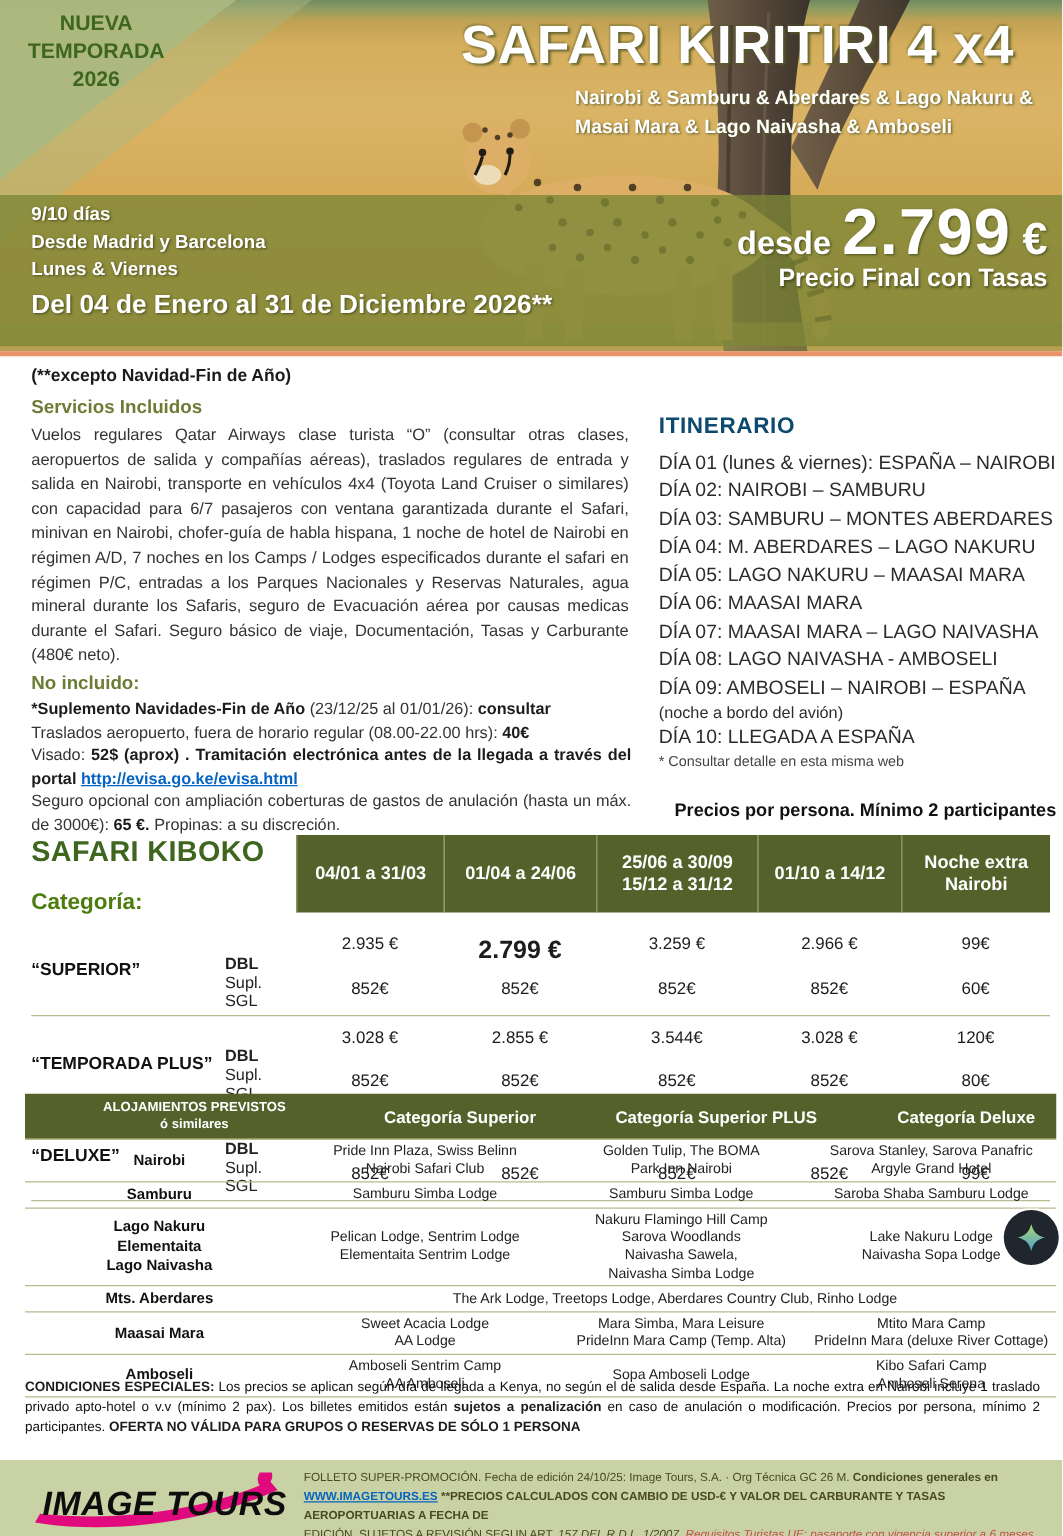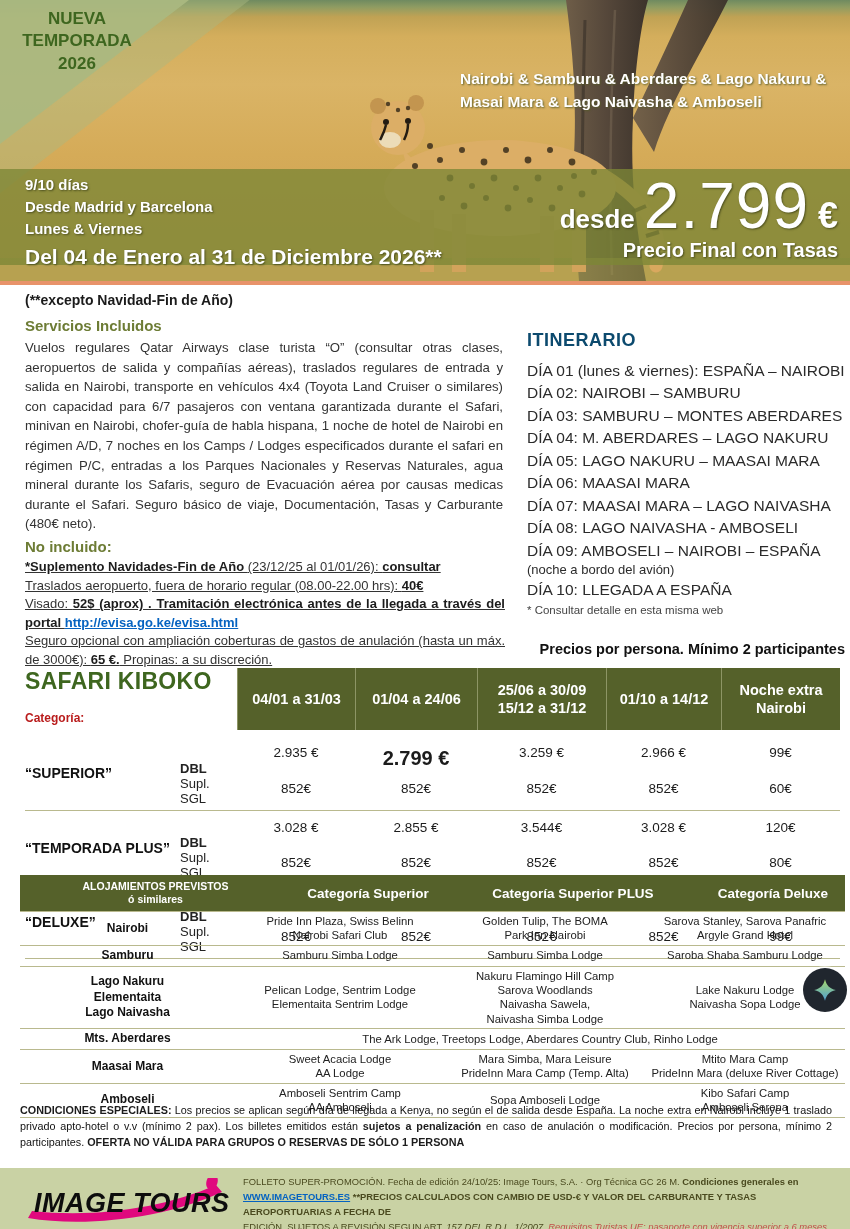--- a/index.html
+++ b/index.html
@@ -18,58 +18,58 @@
   .diag-band{position:absolute;top:0;left:0;width:300px;height:200px;
         background:rgba(170,184,128,.92);clip-path:polygon(0 0,63% 0,0 72%);}
   .badge-text{position:absolute;top:8px;left:12px;width:130px;text-align:center;
         color:#3e661f;font-size:17px;font-weight:bold;line-height:1.32;}
   .hero-title{position:absolute;top:12px;left:335px;width:510px;text-align:center;
         color:#fff;font-size:43px;font-weight:bold;letter-spacing:.5px;
         text-shadow:2px 2px 2px rgba(85,90,40,.85),-1px -1px 1px rgba(85,90,40,.35);}
   .hero-sub{position:absolute;top:67px;left:460px;width:390px;text-align:left;color:#fff;
         font-size:15.5px;font-weight:bold;line-height:1.5;
         text-shadow:1px 1px 2px rgba(85,90,40,.9);}
-  .banner{position:absolute;left:0;bottom:16px;width:850px;height:96px;
+  .banner{position:absolute;left:0;bottom:4px;width:850px;height:121px;
         background:rgba(124,134,54,.78);}
   .banner-left{position:absolute;left:25px;top:5px;color:#fff;
         text-shadow:1px 1px 2px rgba(60,64,22,.8);}
   .bl{font-size:15px;font-weight:bold;line-height:1.45;}
   .bl-big{font-size:21px;font-weight:bold;margin-top:3px;}
   .banner-right{position:absolute;right:12px;top:0;color:#fff;text-align:right;
         text-shadow:1px 1px 2px rgba(60,64,22,.8);}
   .price-row{display:flex;align-items:baseline;justify-content:flex-end;gap:9px;}
   .desde{font-size:26px;font-weight:bold;}
-  .amount{font-size:64px;font-weight:normal;letter-spacing:1px;}
+  .amount{font-size:52px;font-weight:bold;letter-spacing:1px;}
   .euro{font-size:36px;font-weight:bold;}
   .price-note{font-size:20px;font-weight:bold;margin-top:-4px;}
 
   
   .except{position:absolute;top:292px;left:25px;font-size:14px;font-weight:bold;color:#1a1a1a;}
   .sec-head{position:absolute;font-size:15px;font-weight:bold;color:#6d7c35;}
   .services-body{position:absolute;top:338px;left:25px;width:478px;font-size:13.2px;
         line-height:1.485;color:#333;text-align:justify;}
   .ni-body{position:absolute;top:558px;left:25px;width:480px;font-size:13px;
-        line-height:1.43;color:#333;text-align:justify;text-decoration:underline;}
+        line-height:1.43;color:#333;text-align:justify;}
   .b{font-weight:bold;color:#1c1c1c;}
   a.link{color:#0563c1;text-decoration:underline;font-weight:bold;}
   .itin-head{position:absolute;top:330px;left:527px;font-size:18px;font-weight:bold;
         color:#0c4a6e;letter-spacing:.5px;}
   .itin-list{position:absolute;top:360px;left:527px;width:322px;font-size:15.5px;
         color:#2b2b2b;line-height:1.45;}
   .itin-small{font-size:13px;line-height:1.3;}
   .itin-foot{font-size:11.5px;color:#444;line-height:1.5;}
   .prices-note{position:absolute;top:641px;left:420px;width:425px;text-align:right;
         font-size:14.5px;font-weight:bold;color:#111;}
 
   
   .ptable{position:absolute;top:668px;left:25px;width:815px;}
   .phead{display:grid;grid-template-columns:155px 57px 118px 122px 129px 115px 119px;}
   .pt-left{grid-column:1/3;position:relative;}
   .pt-title{font-size:23px;font-weight:bold;color:#3e661f;letter-spacing:.3px;}
-  .pt-cat{font-size:12px;font-weight:bold;color:#b91c1c;margin-top:16px;}
+  .pt-cat{font-size:18px;font-weight:bold;color:#4d7c0f;margin-top:16px;}
   .ph{background:#55612a;color:#fff;font-weight:bold;font-size:14.5px;text-align:center;
       height:62px;display:flex;align-items:center;justify-content:center;line-height:1.25;
       border-left:1.5px solid #8d9565;}
   .ph:first-of-type{border-left:none;}
   .pgroup{display:grid;grid-template-columns:155px 57px 118px 122px 129px 115px 119px;
       padding:4px 0;}
   .pgroup.sep{border-top:1.5px solid #b9b98e;}
   .pgroup.last{border-bottom:1.5px solid #b9b98e;}
   .pgroup{margin-top:0;}
   .plabel{grid-row:1/3;display:flex;align-items:center;font-size:14px;font-weight:bold;color:#111;}
@@ -184,20 +184,21 @@
         </g>
       </g>
     </svg>
 
     <div class="diag-band2"></div>
     <div class="diag-band"></div>
     <div class="badge-text pre">NUEVA
 TEMPORADA
 2026</div>
 
+    <div class="hero-title">SAFARI KIRITIRI 4 x4</div>
     <div class="hero-sub">
       <div>Nairobi &amp; Samburu &amp; Aberdares &amp; Lago Nakuru &amp;</div>
       <div>Masai Mara &amp; Lago Naivasha &amp; Amboseli</div>
     </div>
 
     <div class="banner">
       <div class="banner-left">
         <div class="bl">9/10 días</div>
         <div class="bl">Desde Madrid y Barcelona</div>
         <div class="bl">Lunes &amp; Viernes</div>

